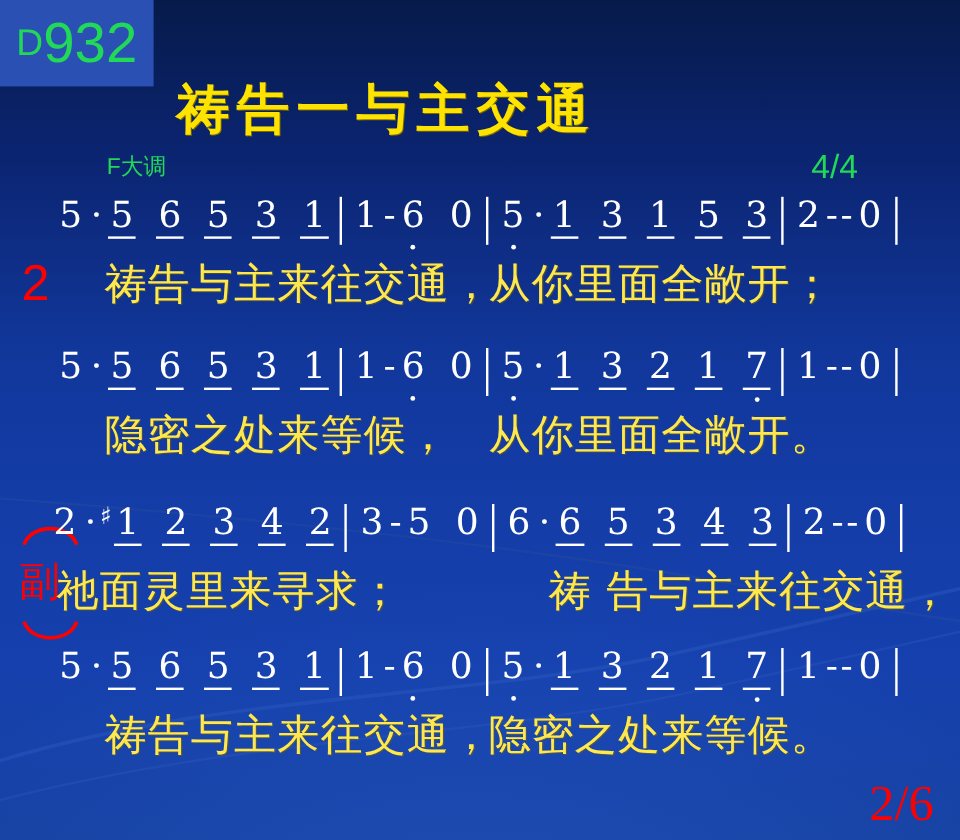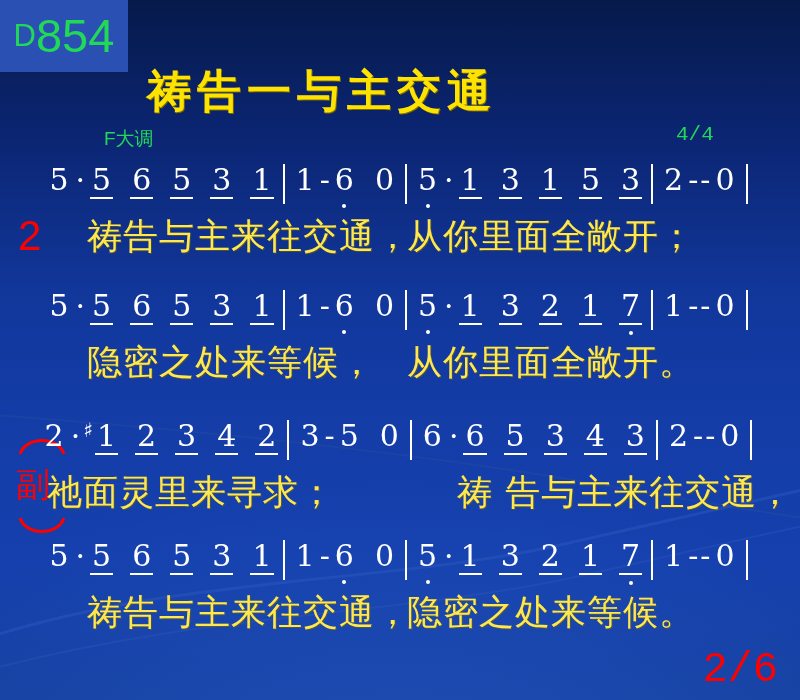--- a/index.html
+++ b/index.html
@@ -31,30 +31,30 @@
   .badge .num{color:#21d957;font-size:47px;line-height:1;font-family:"Liberation Sans",sans-serif;}
 
   
   .title{
     position:absolute;left:0;top:62px;width:644px;text-align:center;
     color:#ffe300;font-size:44px;letter-spacing:6px;
     font-family:"DejaVu Serif", serif;font-weight:bold;
     text-shadow:1px 1px 0 #7a6a00;
   }
   .keysig{
-    position:absolute;left:104px;top:126px;color:#21d957;font-size:19px;
+    position:absolute;left:89px;top:126px;color:#21d957;font-size:19px;
     font-family:"Liberation Sans",sans-serif;
   }
   .meter{
-    position:absolute;left:676px;top:123px;color:#21d957;font-size:21px;
-    font-family:Liberation Mono, monospace;
+    position:absolute;left:676px;top:123px;color:#21d957;font-size:28px;
+    font-family:Liberation Sans, sans-serif;
   }
   .pageno{
     position:absolute;right:22px;bottom:6px;color:#ff0000;font-size:42px;
-    font-family:Liberation Mono, monospace;
+    font-family:Liberation Serif, serif;
   }
 
   
   .block{position:absolute;left:0;width:800px;}
   .notes{
     position:relative;height:46px;
     color:#ffffff;font-size:30px;
     font-family:"DejaVu Serif", serif;
     display:flex;align-items:flex-start;justify-content:center;
     white-space:nowrap;
@@ -104,21 +104,21 @@
 <div id="slide">
 
   <svg class="swoosh" viewBox="0 0 800 700" preserveAspectRatio="none">
     <path d="M-20,640 C180,575 380,585 560,545 C680,518 760,500 820,486" fill="none" stroke="#2a55bb" stroke-width="3" opacity=".55"></path>
     <path d="M-20,672 C200,612 400,616 580,576 C690,552 770,534 820,522" fill="none" stroke="#2a55bb" stroke-width="2" opacity=".45"></path>
     <path d="M-20,414 C200,430 420,452 620,488 C700,502 770,514 820,520" fill="none" stroke="#27509f" stroke-width="2" opacity=".35"></path>
   </svg>
 
   <div class="badge">
     <span class="d">D</span>
-      <span class="num">854</span>
+      <span class="num">932</span>
   </div>
 
   <div class="title">祷告一与主交通</div>
 
   <div class="keysig">F大调</div>
   <div class="meter">4/4</div>
 
   <div class="vmark" style="left:18px;top:212px;font-size:42px;">2</div>
 
   <svg class="chorus-brace" viewBox="0 0 56 120">

